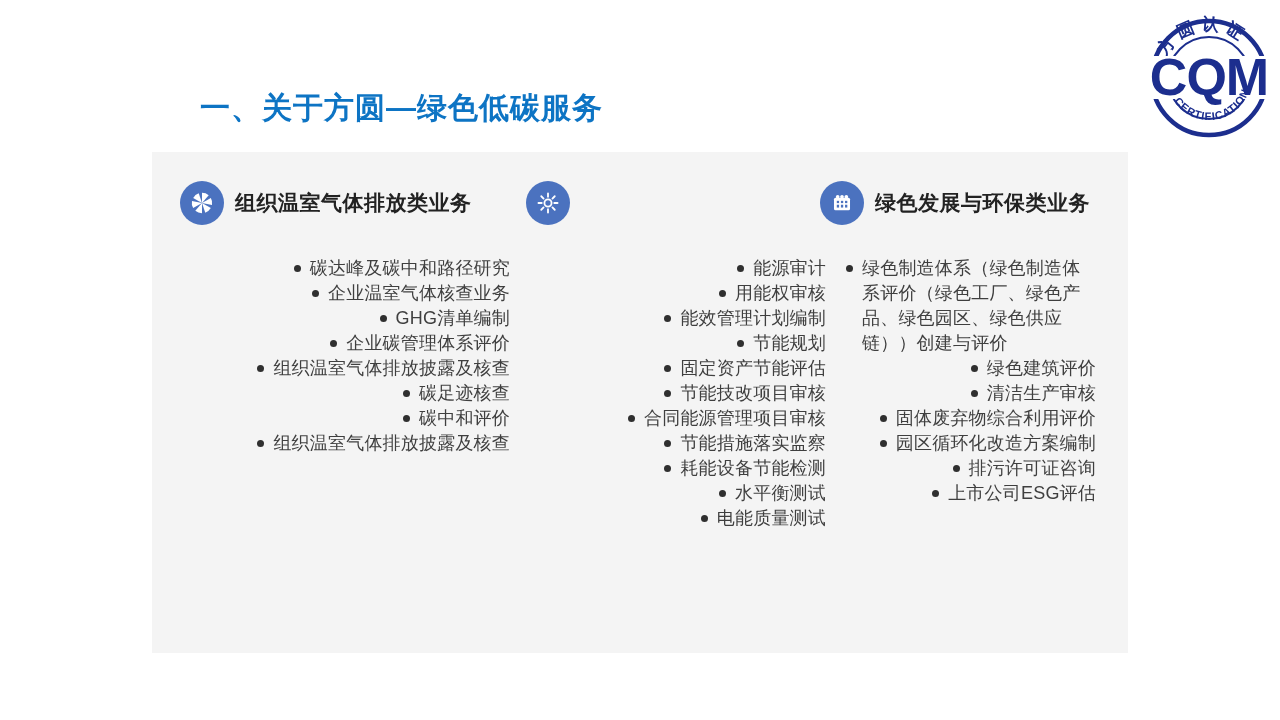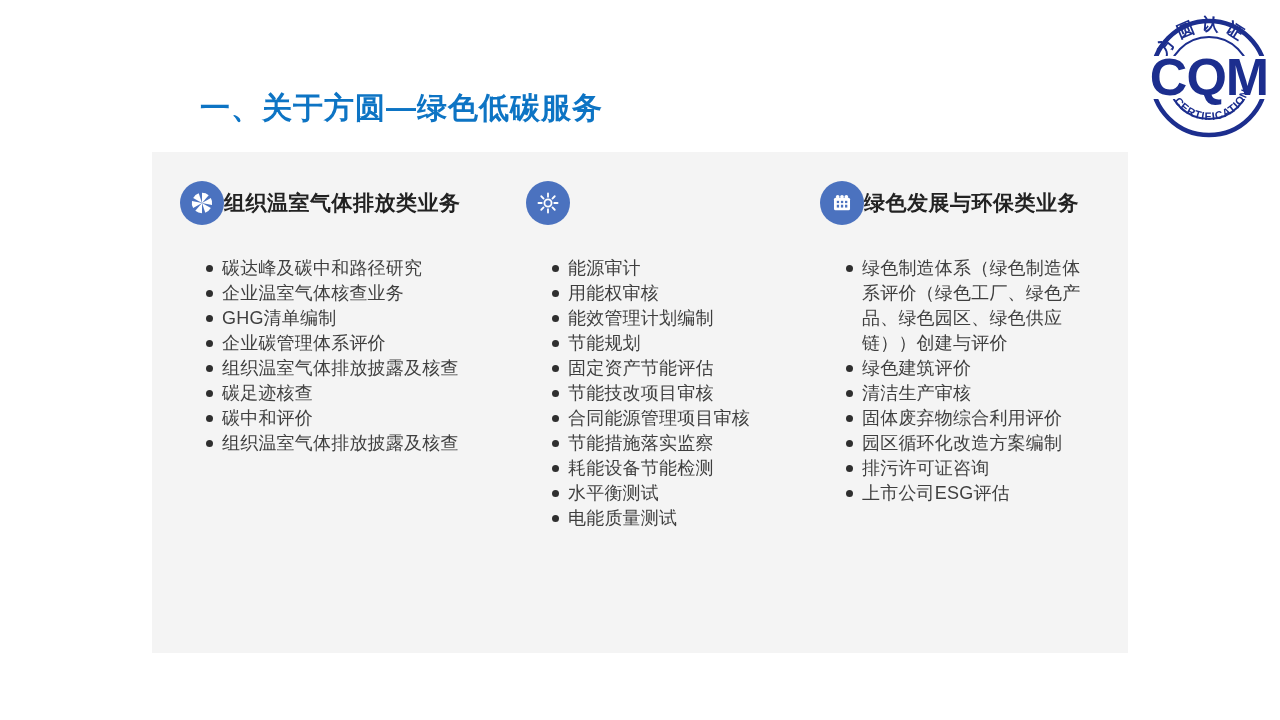--- a/index.html
+++ b/index.html
@@ -17,28 +17,28 @@
   .logo{position:absolute;left:1143px;top:4px;width:132px;height:142px;}
 
   .panel{position:absolute;left:152px;top:152px;width:976px;height:501px;
     background:var(--panel-bg);}
 
   .col{position:absolute;top:0;}
   .col1{left:28px;width:330px;}
   .col2{left:374px;width:300px;}
   .col3{left:668px;width:276px;}
 
-  .col-head{display:flex;align-items:center;gap:0;margin-top:29px;}
+  .col-head{display:flex;align-items:center;gap:11px;margin-top:29px;}
   .icon-circle{flex:0 0 auto;width:44px;height:44px;border-radius:50%;
     background:var(--icon-blue);display:flex;align-items:center;justify-content:center;}
   .icon-circle svg{width:26px;height:26px;display:block;}
   .col-title{font-size:21px;font-weight:bold;color:var(--header-dark);white-space:nowrap;letter-spacing:0.5px;}
 
   .items{list-style:none;margin-top:31px;margin-left:26px;}
-  .items li{display:flex;align-items:flex-start;gap:9px;line-height:25px;}
+  .items li{display:flex;align-items:flex-start;gap:9px;line-height:25px;justify-content:flex-end;}
   .dot{flex:0 0 auto;width:7px;height:7px;border-radius:50%;background:var(--dot-dark);margin-top:9px;}
   .item-text{font-size:18px;color:var(--item-dark);letter-spacing:0.2px;}
 </style>
 </head>
 <body>
 
 <div class="slide">
 
   <h1 class="page-title">一、关于方圆—绿色低碳服务</h1>
 

